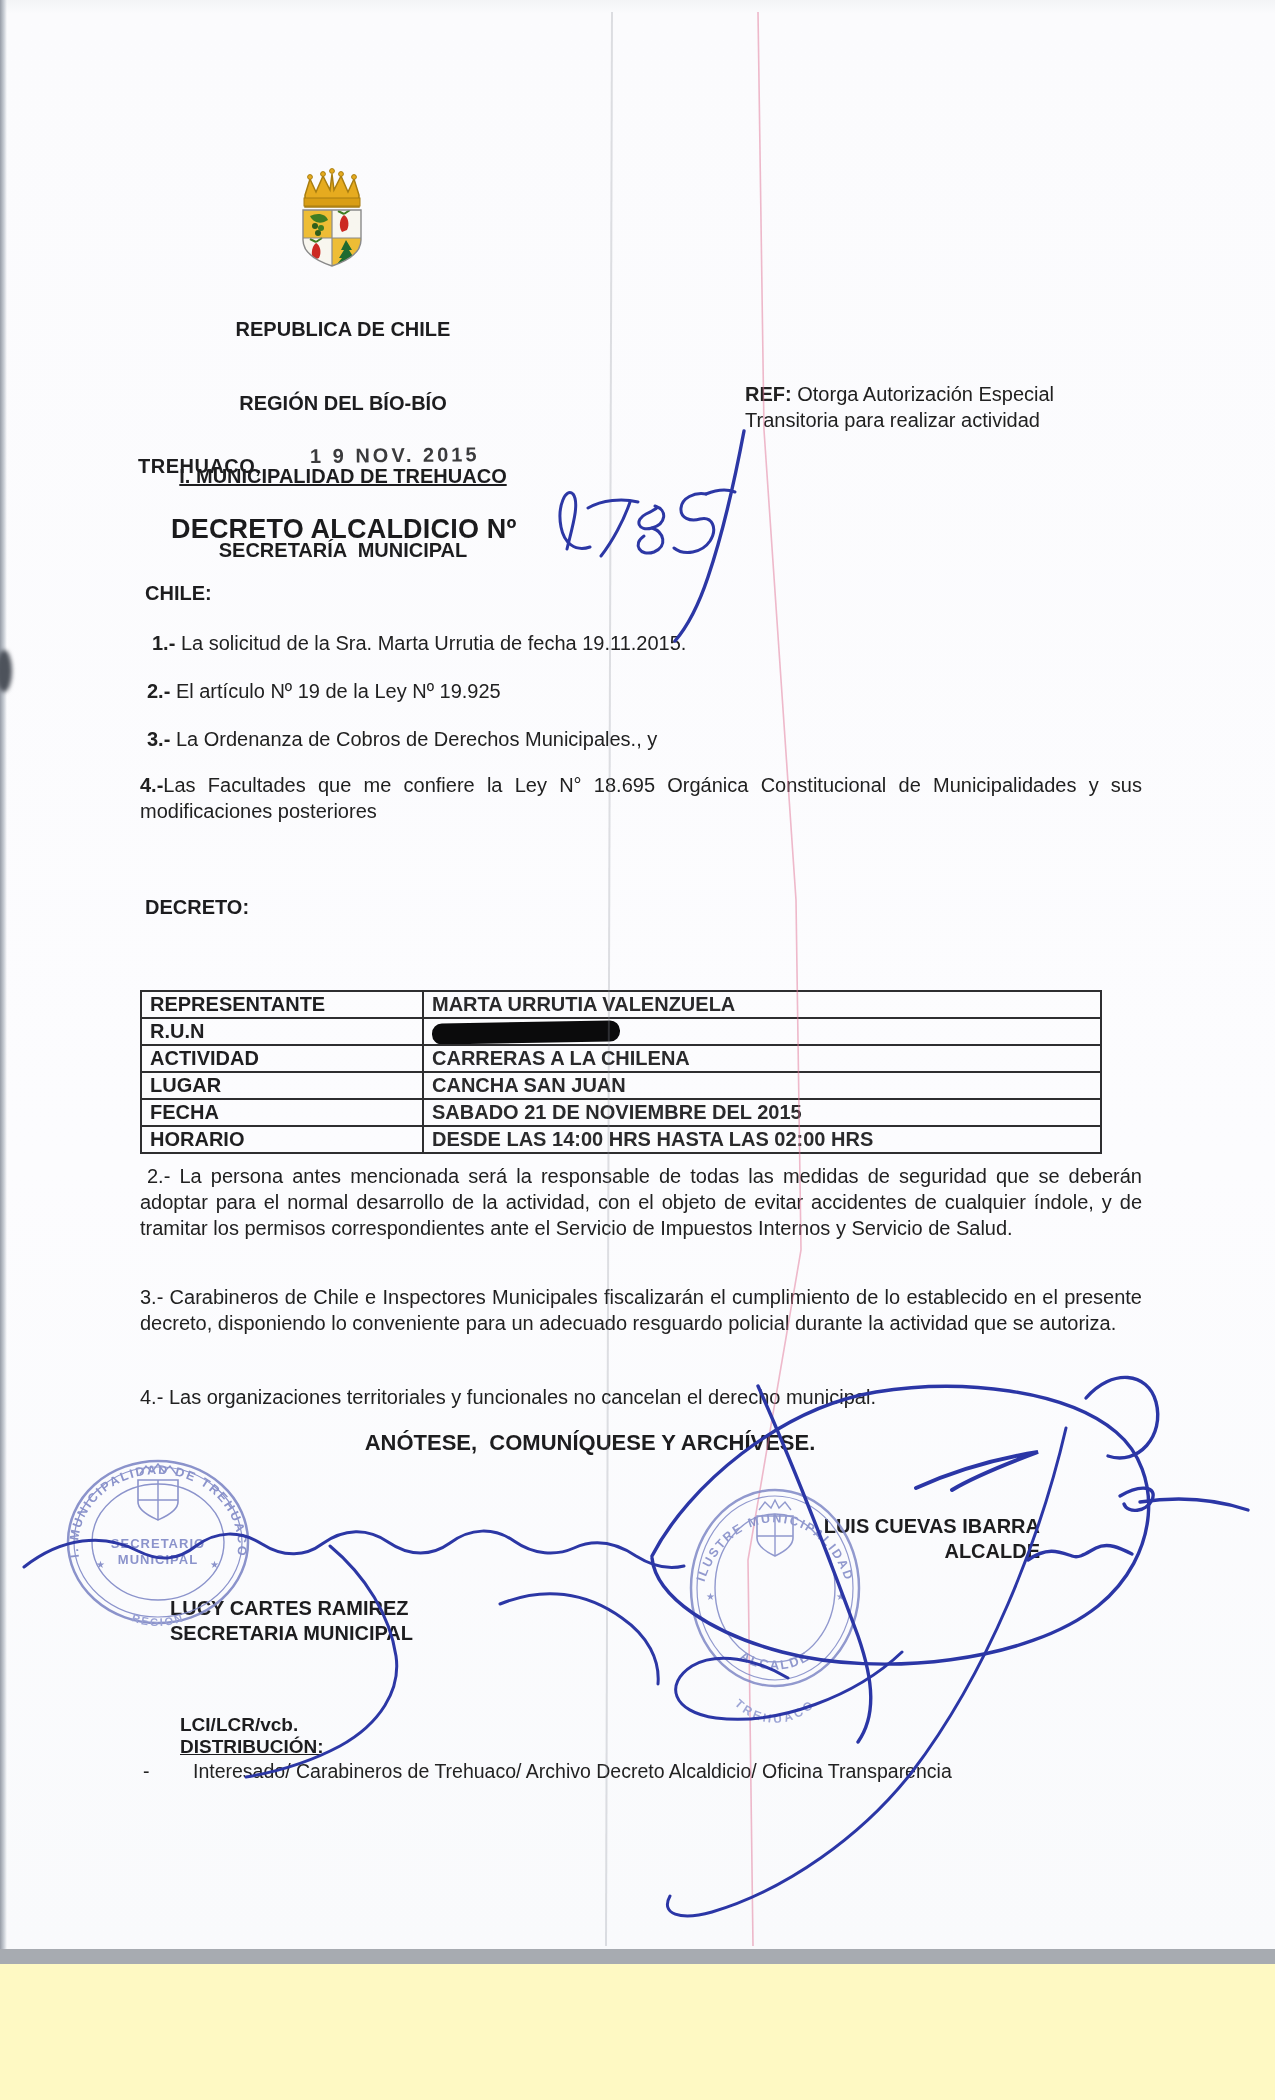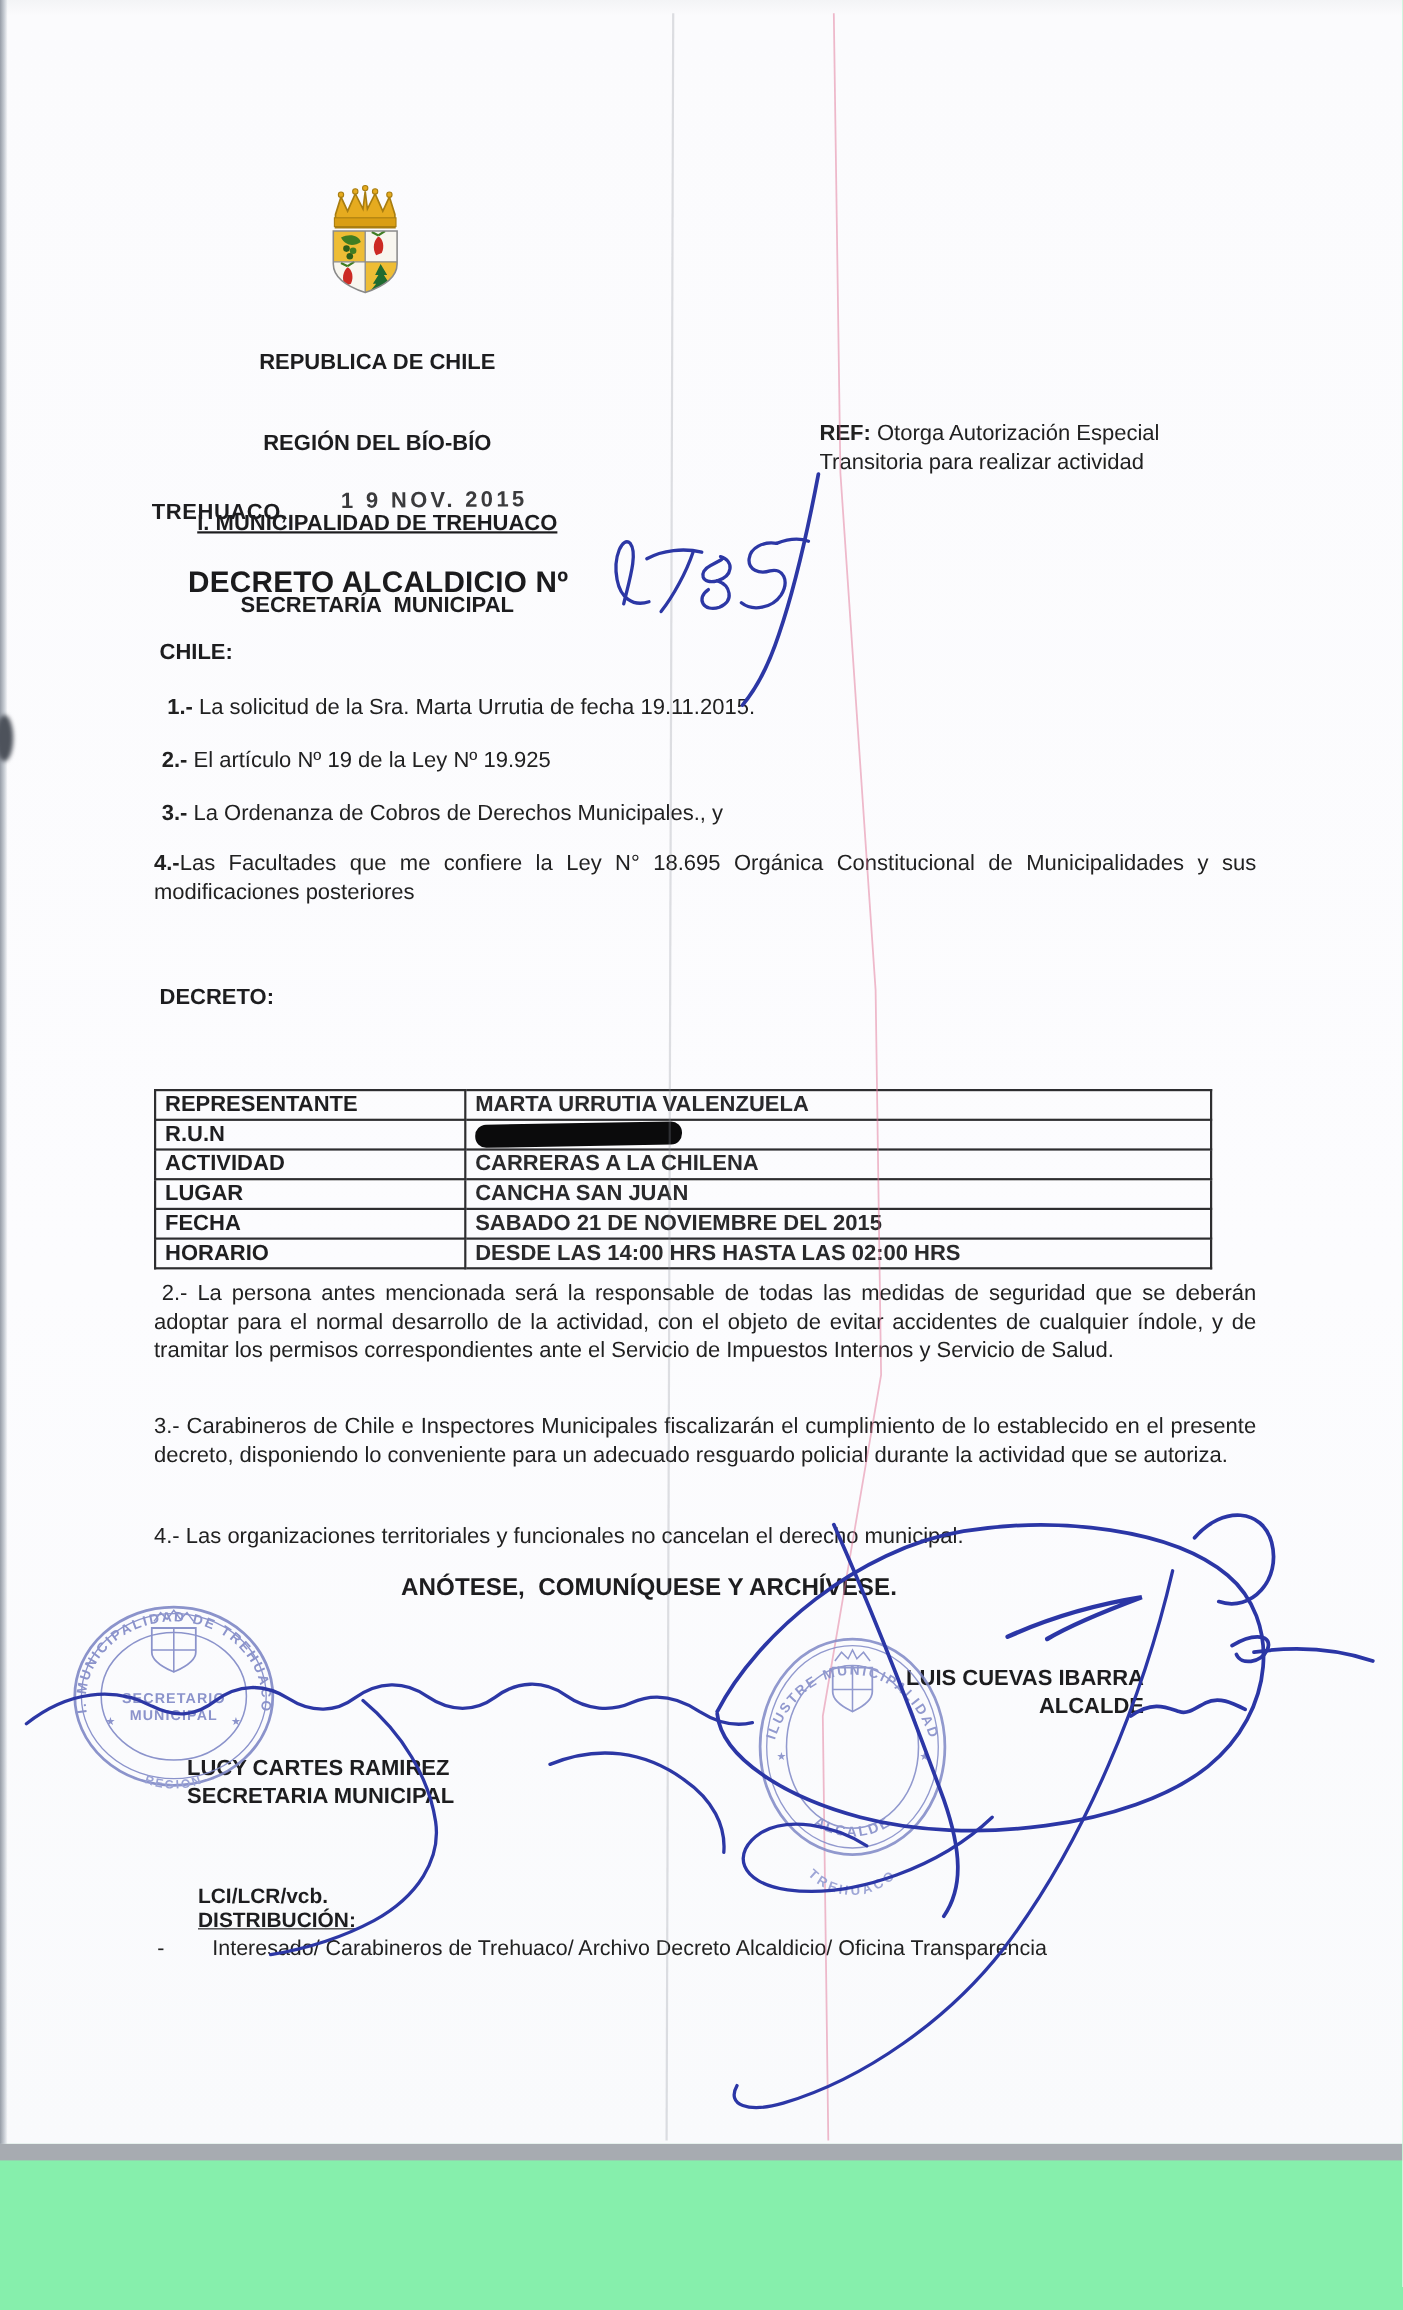--- a/index.html
+++ b/index.html
@@ -1,17 +1,17 @@
 <!DOCTYPE html>
 <html><head>
 <meta charset="utf-8">
 <style>
   html,body{margin:0;padding:0;background:#ffffff;}
   .page{position:relative;width:1275px;height:2100px;overflow:hidden;
-        font-family:"Liberation Sans",sans-serif;color:#222;background:#86efac;}
+        font-family:"Liberation Sans",sans-serif;color:#222;background:#fef9c3;}
   .scan{position:absolute;left:0;top:0;width:1275px;height:1949px;
         background:linear-gradient(180deg,#f3f4f6 0px,#fbfbfd 14px,#fcfcfe 60%,#f9fafc 100%);}
   .edge-left{position:absolute;left:0;top:0;width:7px;height:1949px;
         background:linear-gradient(90deg,#979da7,#c9ced5 55%,rgba(255,255,255,0));}
   .edge-bottom{position:absolute;left:0;top:1949px;width:1275px;height:15px;background:#a7abb1;}
   .smudge{position:absolute;left:-4px;top:650px;width:16px;height:42px;background:#4d525b;
         border-radius:50%;filter:blur(2px);}
   .abs{position:absolute;}
   .b{font-weight:bold;}
   .hdr{left:160px;top:268px;width:366px;text-align:center;font-weight:bold;font-size:20px;

